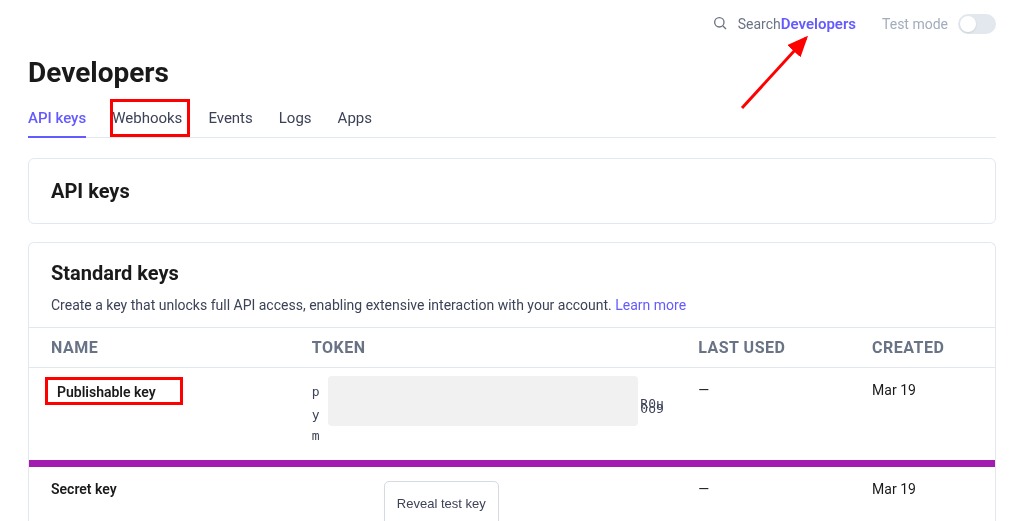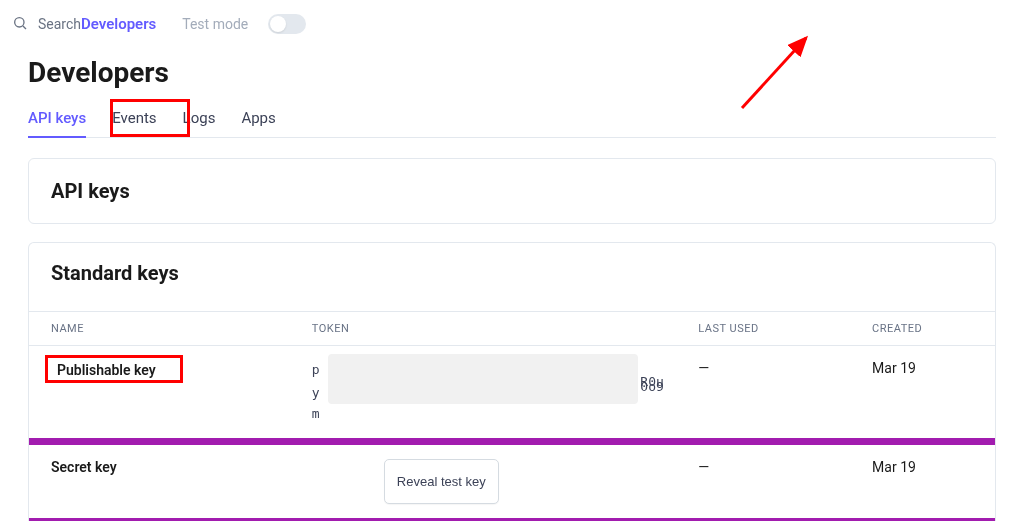--- a/index.html
+++ b/index.html
@@ -13,22 +13,22 @@
       color: #1a1a1a;
       font-size: 14px;
       width: 1024px;
       height: 521px;
       overflow: hidden;
       position: relative;
     }
     .topbar {
       display: flex;
       align-items: center;
-      justify-content: flex-start;
-      padding: 14px 28px 14px 12px;
+      justify-content: flex-end;
+      padding: 14px 28px 14px 24px;
     }
     .search-area {
       display: flex;
       align-items: center;
       gap: 10px;
       color: #6a7383;
     }
     .search-icon svg {
       width: 16px;
       height: 16px;
@@ -45,21 +45,21 @@
     }
     .developers-link {
       color: #635bff;
       font-weight: 600;
       font-size: 15px;
       cursor: pointer;
     }
     .testmode-area {
       display: flex;
       align-items: center;
-      gap: 20px;
+      gap: 10px;
       color: #a3acba;
     }
     .testmode-label {
       font-size: 14px;
     }
     .toggle {
       width: 38px;
       height: 20px;
       border-radius: 10px;
       background: #e3e8ee;
@@ -155,22 +155,22 @@
     .section-desc a {
       color: #635bff;
       text-decoration: none;
     }
     table {
       width: 100%;
       border-collapse: collapse;
     }
     thead th {
       text-align: left;
-      font-size: 11px;
-      font-weight: 400;
+      font-size: 16px;
+      font-weight: 700;
       letter-spacing: 0.5px;
       color: #697386;
       padding: 10px 22px;
       border-bottom: 1px solid #e3e8ee;
       border-top: 1px solid #e3e8ee;
     }
     tbody td {
       padding: 14px 22px;
       border-bottom: 7px solid #a21caf;
       vertical-align: top;
@@ -253,34 +253,38 @@
         <div class="toggle-knob"></div>
       </div>
     </div>
   </div>
 </div>
 
 <div class="page-header">
   <h1 class="page-title">Developers</h1>
   <div class="tabs" style="position:relative;">
     <div class="tab active">API keys</div>
+    <div class="tab">Webhooks</div>
     <div class="tab">Events</div>
     <div class="tab">Logs</div>
     <div class="tab">Apps</div>
     <div class="tab-highlight" style="left:82px; top:-2px; width:80px; height:38px;"></div>
   </div>
 </div>
 
 <div class="card">
   <div class="card-title">API keys</div>
 </div>
 
 <div class="section">
   <div class="section-header">
     <div class="section-title">Standard keys</div>
+    <div class="section-desc">
+      <span>Create a key that unlocks full API access, enabling extensive interaction with your account. </span><a href="#">Learn more</a>
+    </div>
   </div>
   <table>
     <thead>
       <tr>
         <th class="col-name">NAME</th>
         <th class="col-token">TOKEN</th>
         <th class="col-lastused">LAST USED</th>
         <th class="col-created">CREATED</th>
       </tr>
     </thead>

